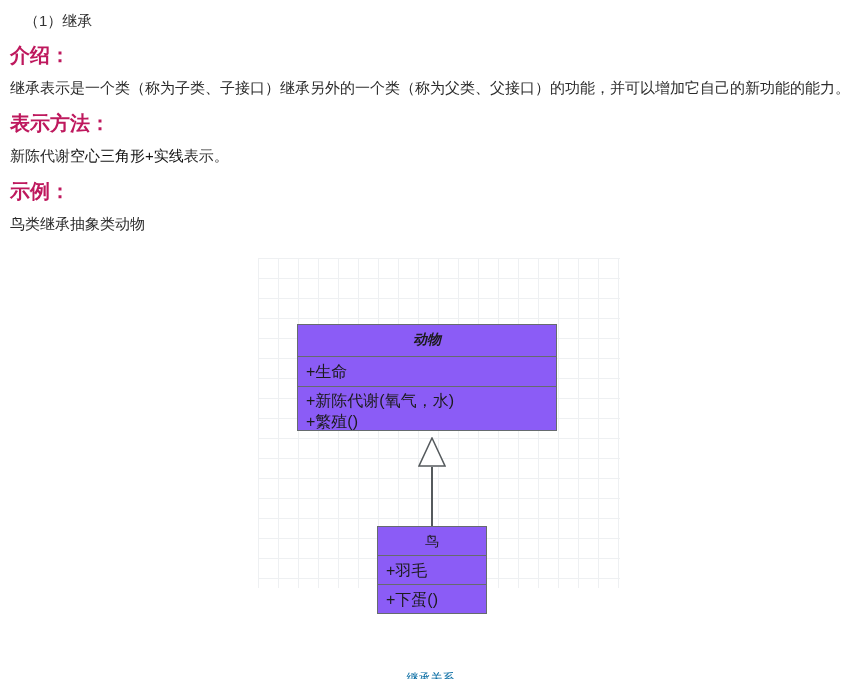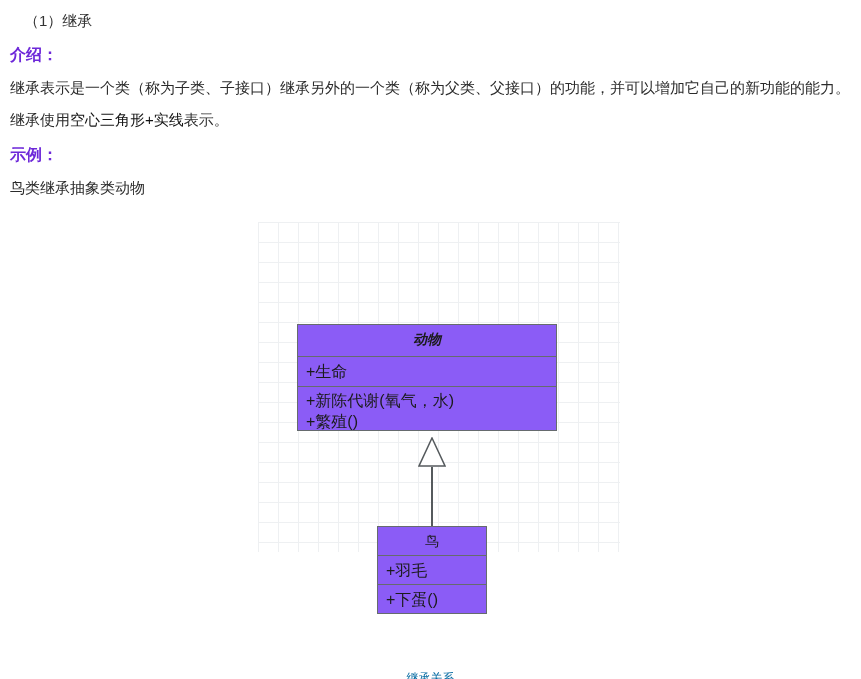--- a/index.html
+++ b/index.html
@@ -23,24 +23,24 @@
     padding: 8px 10px 0 10px;
   }
   .heading-num {
     font-size: 15px;
     line-height: 26px;
     color: #333;
     margin: 0 0 6px 0;
     padding-left: 14px;
   }
   .sec-title {
-    font-size: 16px;
+    font-size: 20px;
     font-weight: bold;
     line-height: 30px;
-    color: #6d28d9;
+    color: #be185d;
     margin: 4px 0 2px 0;
   }
   .para {
     font-size: 15px;
     line-height: 32px;
     color: #2b2b2b;
     margin: 0;
   }
   .para.justify {
     text-align: justify;
@@ -150,21 +150,22 @@
 
 <div class="page">
 
   <div class="doc">
 
     <div class="heading-num">（1）继承</div>
 
     <div class="sec-title">介绍：</div>
     <p class="para justify">继承表示是一个类（称为子类、子接口）继承另外的一个类（称为父类、父接口）的功能，并可以增加它自己的新功能的能力。</p>
 
-    <p class="para"><span>继承使用</span><span class="bold-inline">空心三角形</span><span class="bold-inline">+</span><span class="bold-inline">实线</span><span>表示。</span></p>
+    <div class="sec-title">表示方法：</div>
+    <p class="para"><span>新陈代谢</span><span class="bold-inline">空心三角形</span><span class="bold-inline">+</span><span class="bold-inline">实线</span><span>表示。</span></p>
 
     <div class="sec-title">示例：</div>
     <p class="para">鸟类继承抽象类动物</p>
 
   </div>
 
   <div class="diagram-wrap">
     <div class="grid-area"></div>
   </div>
 

